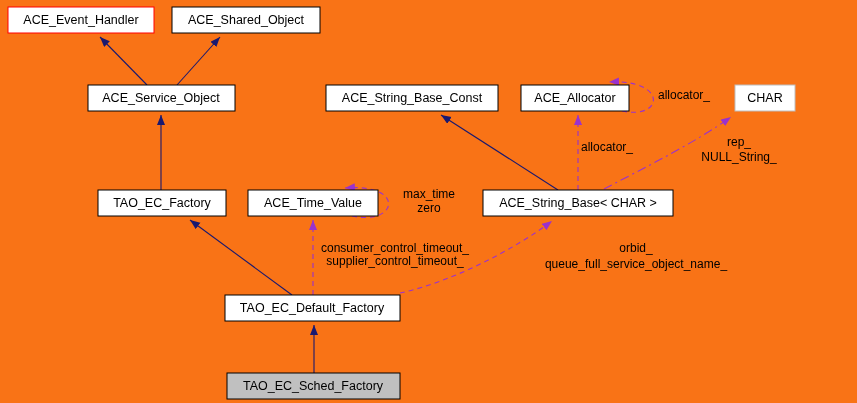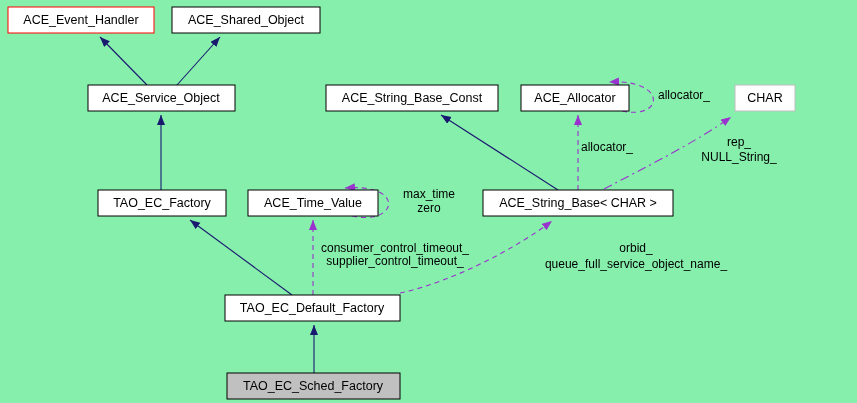--- a/index.html
+++ b/index.html
@@ -1,16 +1,16 @@
 <!DOCTYPE html>
 <html><head>
 <meta charset="utf-8">
 <style>
   html,body{margin:0;padding:0;background:#ffffff;}
-  .canvas{position:relative;width:857px;height:403px;background:#86efac;overflow:hidden;
+  .canvas{position:relative;width:857px;height:403px;background:#f97316;overflow:hidden;
           font-family:"Liberation Sans",sans-serif;}
   svg{display:block;}
   svg text{font-family:"Liberation Sans",sans-serif;font-size:12px;fill:#000000;}
   svg text.node-label{font-size:12.5px;}
   .edge{fill:none;stroke-width:1.1;}
   .dashed{stroke-dasharray:5 4;}
   .dashdot{stroke-dasharray:9 4 2 4;}
   rect.node{stroke-width:1;}
 </style>
 </head>

